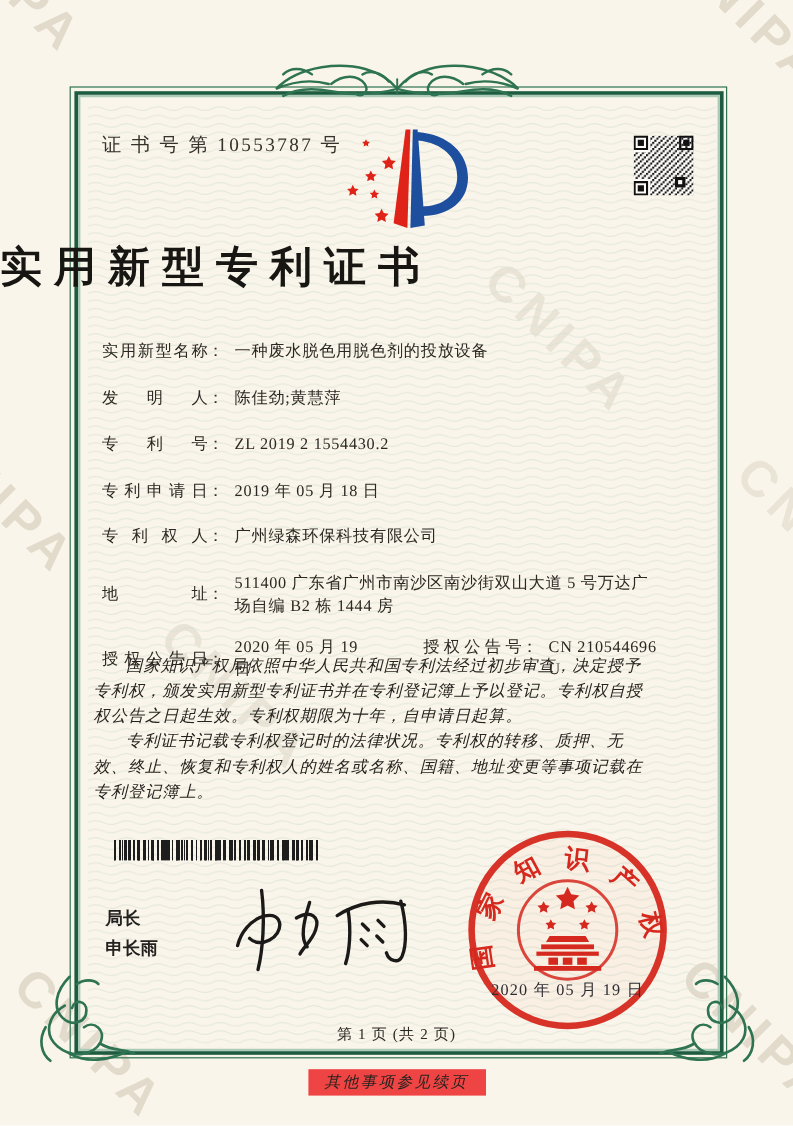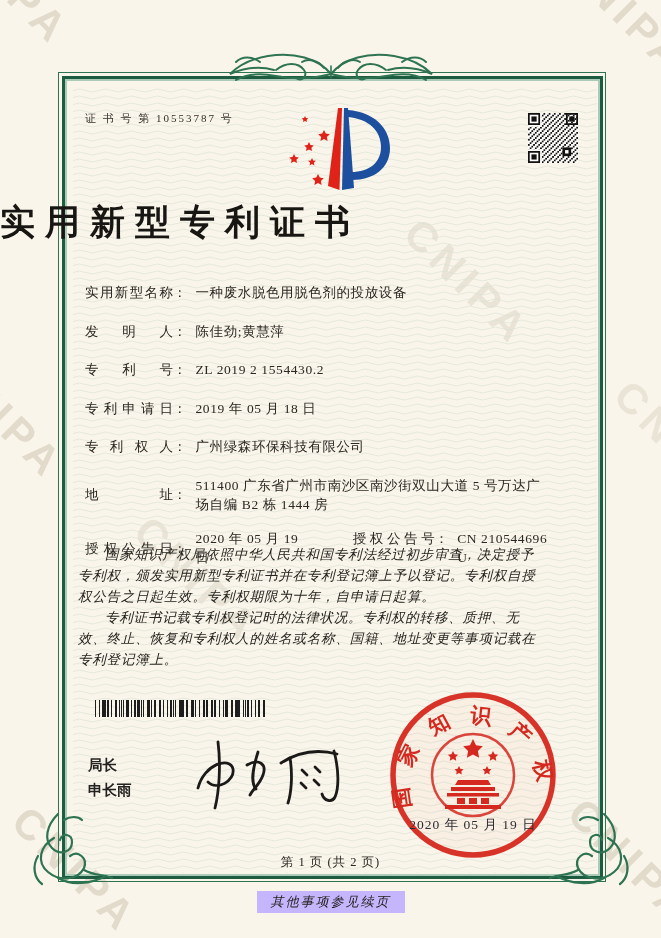--- a/index.html
+++ b/index.html
@@ -19,21 +19,21 @@
          border:3px solid #1d5c40;box-shadow:inset 0 0 0 2px #abcab7;}
   .guilloche{position:absolute;left:8px;top:8px;z-index:0;opacity:.6;}
 
   
   .orn-top{position:absolute;left:226px;top:44px;z-index:3;}
   .orn-corner{position:absolute;top:812px;z-index:3;}
   .orn-bl{left:28px;}
   .orn-br{left:548px;transform:scaleX(-1);}
 
   
-  .cert-no{position:absolute;left:85px;top:111px;font-size:11px;letter-spacing:2px;
+  .cert-no{position:absolute;left:85px;top:111px;font-size:16px;letter-spacing:2px;
            color:#35312b;z-index:4;}
   .logo{position:absolute;left:278px;top:102px;z-index:4;}
   .qr{position:absolute;left:528px;top:113px;z-index:4;}
   .doc-title{position:absolute;left:0;top:199px;width:100%;text-align:left;
              font-size:35px;font-weight:bold;letter-spacing:10px;color:#181613;z-index:4;}
 
   
   .fields{position:absolute;left:85px;top:283px;width:470px;z-index:4;font-size:13.5px;color:#2b2722;}
   .frow{display:flex;align-items:center;margin-bottom:19.5px;line-height:19px;}
   .flabel{display:inline-block;width:88px;text-align:justify;text-align-last:justify;flex:none;}
@@ -62,21 +62,21 @@
             font-weight:bold;font-size:14.5px;color:#242220;z-index:4;}
   .sig-script{position:absolute;left:186px;top:736px;z-index:4;}
 
   
   .seal{position:absolute;left:387px;top:689px;z-index:6;}
 
   
   .page-info{position:absolute;left:0;top:854px;width:100%;text-align:center;
              font-size:12.5px;color:#2b2722;letter-spacing:1px;z-index:5;}
   .footer-note{position:absolute;left:50%;transform:translateX(-50%);top:891px;
-               background:#c4b5fd;padding:2px 14px;font-size:13px;font-style:italic;
+               background:#ef4444;padding:2px 14px;font-size:13px;font-style:italic;
                color:#26231f;letter-spacing:2px;z-index:4;white-space:nowrap;}
 </style>
 </head>
 <body>
 
 <div class="page">
 
   <div class="wm" style="left:-72px;top:-42px;">CNIPA</div>
   <div class="wm" style="left:546px;top:-12px;">CNIPA</div>
   <div class="wm light" style="left:388px;top:258px;">CNIPA</div>

